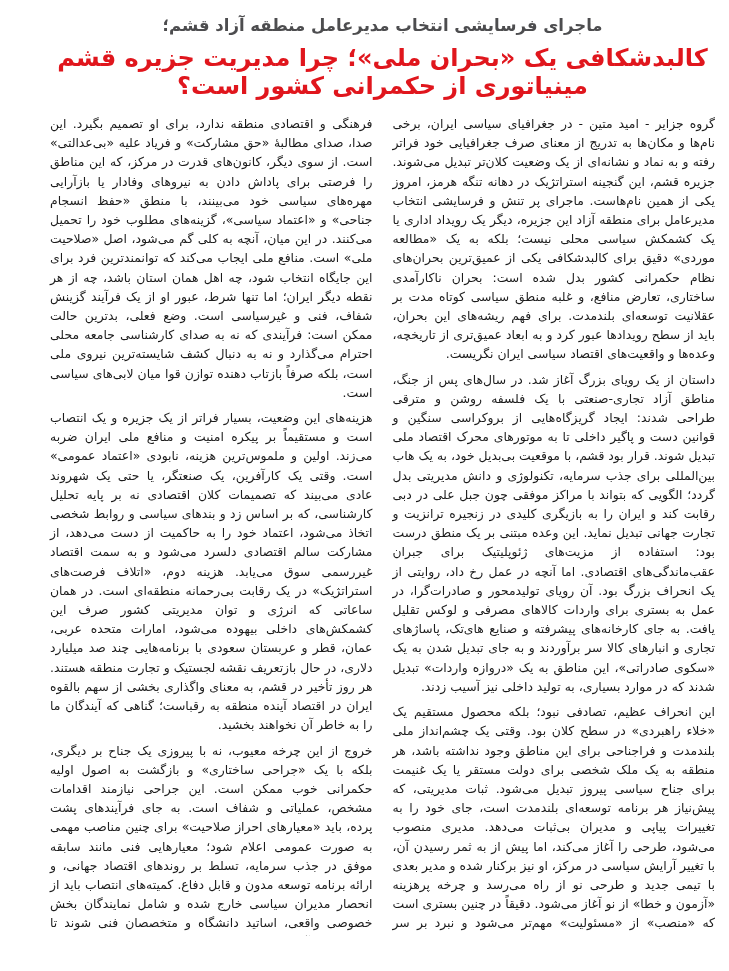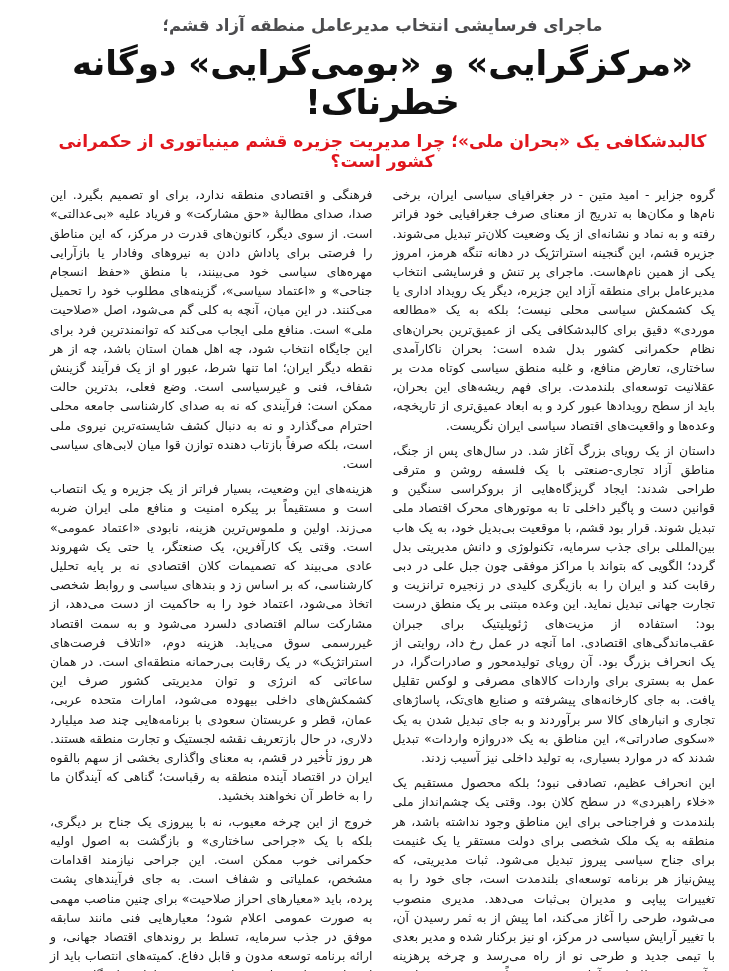--- a/index.html
+++ b/index.html
@@ -26,21 +26,21 @@
   }
   .main-headline{
     color:var(--headline);
     font-size:34px;font-weight:bold;
     letter-spacing:-0.5px;
     line-height:1.15;
     margin-bottom:9px;
   }
   .sub-headline{
     color:var(--accent-red);
-    font-size:17px;font-weight:bold;
+    font-size:24px;font-weight:bold;
     letter-spacing:-0.3px;
     margin-bottom:8px;
   }
   .columns{
     display:flex;gap:20px;
     padding:6px 14px 0 14px;
     height:828px;overflow:hidden;
   }
   .column{
     flex:1 1 0;
@@ -53,21 +53,20 @@
   .column p{margin:0 0 6px 0;}
   .byline{font-weight:normal;}
 </style>
 </head>
 <body>
 
 <div class="page">
 
   <header class="article-header">
     <div class="kicker">ماجرای فرسایشی انتخاب مدیرعامل منطقه آزاد قشم؛</div>
-    <h1 class="main-headline">«مرکزگرایی» و «بومی‌گرایی» دوگانه خطرناک!</h1>
     <div class="sub-headline">کالبدشکافی یک «بحران ملی»؛ چرا مدیریت جزیره قشم مینیاتوری از حکمرانی کشور است؟</div>
   </header>
 
   <div class="columns">
 
     <div class="column">
       <p><span class="byline">گروه جزایر - امید متین -</span> <span>در جغرافیای سیاسی ایران، برخی نام‌ها و مکان‌ها به تدریج از معنای صرف جغرافیایی خود فراتر رفته و به نماد و نشانه‌ای از یک وضعیت کلان‌تر تبدیل می‌شوند. جزیره قشم، این گنجینه استراتژیک در دهانه تنگه هرمز، امروز یکی از همین نام‌هاست. ماجرای پر تنش و فرسایشی انتخاب مدیرعامل برای منطقه آزاد این جزیره، دیگر یک رویداد اداری یا یک کشمکش سیاسی محلی نیست؛ بلکه به یک «مطالعه موردی» دقیق برای کالبدشکافی یکی از عمیق‌ترین بحران‌های نظام حکمرانی کشور بدل شده است: بحران ناکارآمدی ساختاری، تعارض منافع، و غلبه منطق سیاسی کوتاه مدت بر عقلانیت توسعه‌ای بلندمدت. برای فهم ریشه‌های این بحران، باید از سطح رویدادها عبور کرد و به ابعاد عمیق‌تری از تاریخچه، وعده‌ها و واقعیت‌های اقتصاد سیاسی ایران نگریست.</span></p>
       <p>داستان از یک رویای بزرگ آغاز شد. در سال‌های پس از جنگ، مناطق آزاد تجاری-صنعتی با یک فلسفه روشن و مترقی طراحی شدند: ایجاد گریزگاه‌هایی از بروکراسی سنگین و قوانین دست و پاگیر داخلی تا به موتورهای محرک اقتصاد ملی تبدیل شوند. قرار بود قشم، با موقعیت بی‌بدیل خود، به یک هاب بین‌المللی برای جذب سرمایه، تکنولوژی و دانش مدیریتی بدل گردد؛ الگویی که بتواند با مراکز موفقی چون جبل علی در دبی رقابت کند و ایران را به بازیگری کلیدی در زنجیره ترانزیت و تجارت جهانی تبدیل نماید. این وعده مبتنی بر یک منطق درست بود: استفاده از مزیت‌های ژئوپلیتیک برای جبران عقب‌ماندگی‌های اقتصادی. اما آنچه در عمل رخ داد، روایتی از یک انحراف بزرگ بود. آن رویای تولیدمحور و صادرات‌گرا، در عمل به بستری برای واردات کالاهای مصرفی و لوکس تقلیل یافت. به جای کارخانه‌های پیشرفته و صنایع های‌تک، پاساژهای تجاری و انبارهای کالا سر برآوردند و به جای تبدیل شدن به یک «سکوی صادراتی»، این مناطق به یک «دروازه واردات» تبدیل شدند که در موارد بسیاری، به تولید داخلی نیز آسیب زدند.</p>
       <p>این انحراف عظیم، تصادفی نبود؛ بلکه محصول مستقیم یک «خلاء راهبردی» در سطح کلان بود. وقتی یک چشم‌انداز ملی بلندمدت و فراجناحی برای این مناطق وجود نداشته باشد، هر منطقه به یک ملک شخصی برای دولت مستقر یا یک غنیمت برای جناح سیاسی پیروز تبدیل می‌شود. ثبات مدیریتی، که پیش‌نیاز هر برنامه توسعه‌ای بلندمدت است، جای خود را به تغییرات پیاپی و مدیران بی‌ثبات می‌دهد. مدیری منصوب می‌شود، طرحی را آغاز می‌کند، اما پیش از به ثمر رسیدن آن، با تغییر آرایش سیاسی در مرکز، او نیز برکنار شده و مدیر بعدی با تیمی جدید و طرحی نو از راه می‌رسد و چرخه پرهزینه «آزمون و خطا» از نو آغاز می‌شود. دقیقاً در چنین بستری است که «منصب» از «مسئولیت» مهم‌تر می‌شود و نبرد بر سر کرسی مدیریت، جایگزین رقابت بر سر ارائه برنامه بهتر برای توسعه می‌گردد. بحران امروز قشم، محصول طبیعی همین ساختار معیوب است.</p>
 

